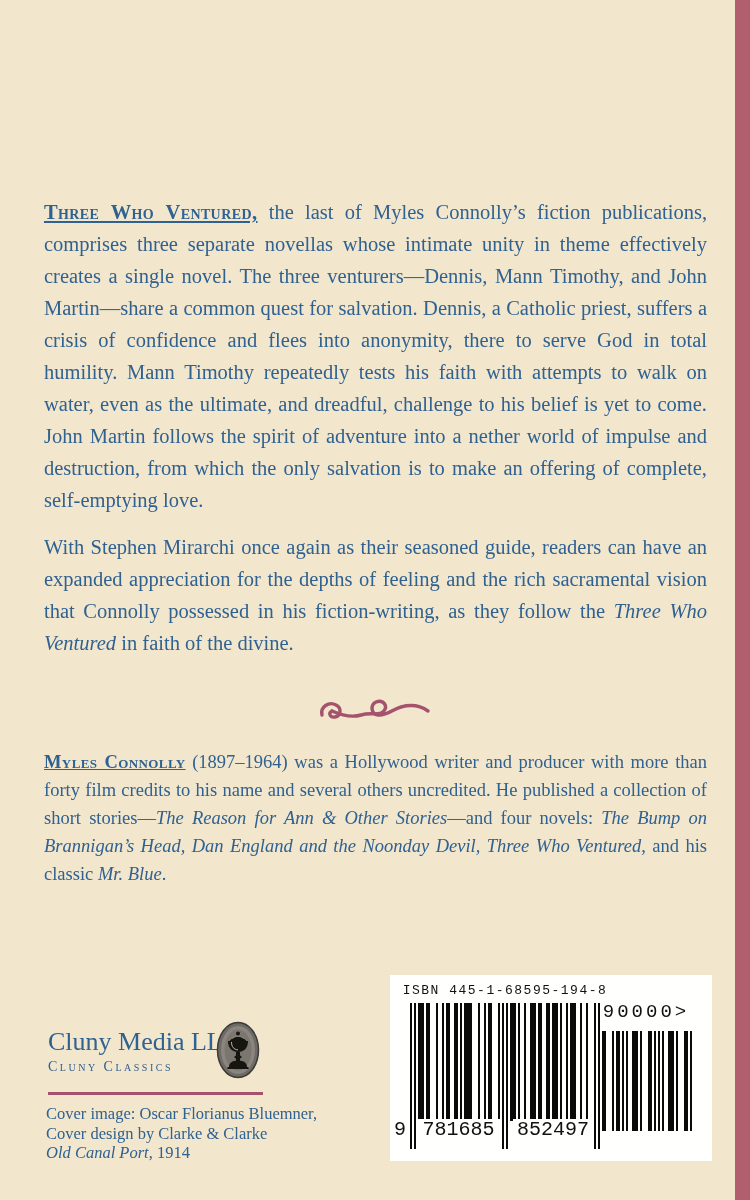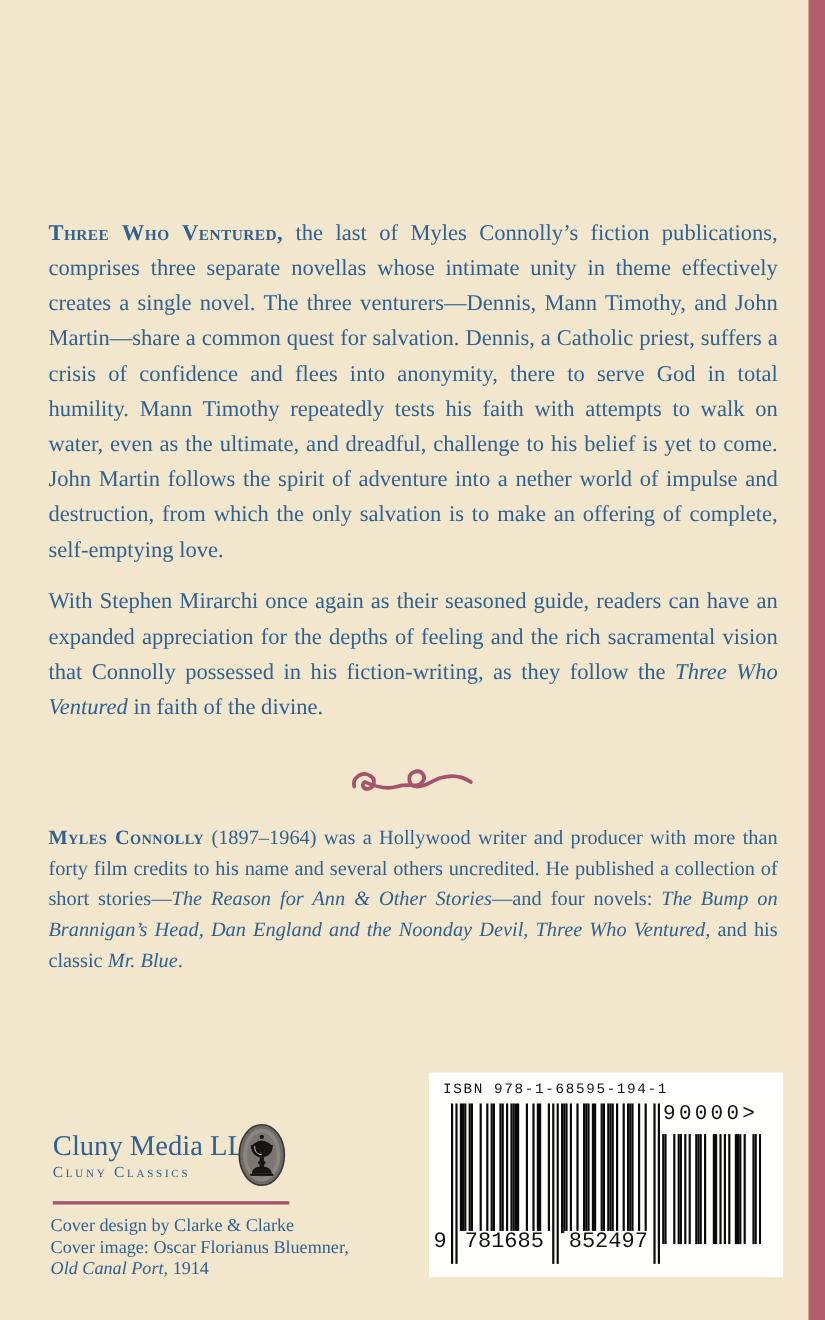--- a/index.html
+++ b/index.html
@@ -9,21 +9,21 @@
     font-family:"Liberation Serif", serif;
   }
   .spine-band{position:absolute;top:0;right:0;width:15px;height:1200px;background:var(--band,#b15e6f);}
   .quote{
     position:absolute;top:74px;left:0;right:15px;text-align:center;
     font-style:italic;font-size:30px;line-height:38px;font-weight:600;
     color:var(--accent,#a5536d);letter-spacing:0.2px;
   }
   .synopsis{position:absolute;left:44px;top:196px;width:663px;color:var(--blue,#2f6191);}
   .synopsis p{margin:0 0 15px 0;font-size:20.5px;line-height:32px;text-align:justify;}
-  .seg-sc{font-variant:small-caps;font-weight:bold;letter-spacing:0.4px;}
+  .seg-sc{font-variant:small-caps;font-weight:bold;letter-spacing:0.4px;text-decoration:underline;}
   .seg-i{font-style:italic;}
   .flourish{position:absolute;left:315px;top:688px;width:120px;height:44px;}
   .bios{position:absolute;left:44px;top:748px;width:663px;color:var(--blue,#2f6191);}
   .bios p{margin:0 0 8px 0;font-size:18.5px;line-height:28px;text-align:justify;}
   .publisher-name{position:absolute;left:48px;top:1027px;font-size:26px;color:var(--blue,#2f6191);}
   .imprint{
     position:absolute;left:48px;top:1059px;font-size:14px;color:var(--blue,#2f6191);
     font-variant:small-caps;letter-spacing:2.5px;
   }
   .emblem{position:absolute;left:216px;top:1021px;width:44px;height:58px;}
@@ -70,21 +70,21 @@
       <path d="M17 23 C26 27 36 30 46 27 C56 24 64 28 68 24"></path>
       <path d="M68 24 C74 18 68 11 61 14 C55 17 56 26 63 27 C72 28 78 21 86 19 C97 16 106 18 113 23"></path>
     </g>
   </svg>
 
   <div class="bios">
     <p><span class="seg-sc">Myles Connolly</span><span class="seg-n"> (1897–1964) was a Hollywood writer and producer with more than forty film credits to his name and several others uncredited. He published a collection of short stories—</span><span class="seg-i">The Reason for Ann &amp; Other Stories</span><span class="seg-n">—and four novels: </span><span class="seg-i">The Bump on Brannigan’s Head, Dan England and the Noonday Devil, Three Who Ventured,</span><span class="seg-n"> and his classic </span><span class="seg-i">Mr. Blue</span><span class="seg-n">.</span></p>
   </div>
 
   <div class="barcode-box">
-    <div class="isbn-label">ISBN 978-1-68595-194-1</div>
+    <div class="isbn-label">ISBN 445-1-68595-194-8</div>
     <svg class="ean13" id="ean13-svg" width="190" height="150" viewBox="0 0 190 150">
         <rect x="0" y="0" width="2" height="146" fill="#0a0a0a"></rect>
         <rect x="4" y="0" width="2" height="146" fill="#0a0a0a"></rect>
         <rect x="8" y="0" width="2" height="118" fill="#0a0a0a"></rect>
         <rect x="10" y="0" width="2" height="118" fill="#0a0a0a"></rect>
         <rect x="12" y="0" width="2" height="118" fill="#0a0a0a"></rect>
         <rect x="16" y="0" width="2" height="118" fill="#0a0a0a"></rect>
         <rect x="18" y="0" width="2" height="118" fill="#0a0a0a"></rect>
         <rect x="26" y="0" width="2" height="118" fill="#0a0a0a"></rect>
         <rect x="32" y="0" width="2" height="118" fill="#0a0a0a"></rect>
@@ -177,18 +177,18 @@
     <ellipse cx="22" cy="36" rx="3.6" ry="1.7" fill="#16150f"></ellipse>
     <path d="M13 46 C13 41.5 17 39.5 22 39.5 C27 39.5 31 41.5 31 46 Z" fill="#16150f"></path>
     <rect x="11.5" y="46" width="21" height="2" fill="#16150f"></rect>
     <path d="M15.5 21 C15.5 26 18 28.6 22 28.8" stroke="#cfcabe" stroke-width="0.9" fill="none"></path>
     <path d="M16 17.5 Q22 13 28 17.5" stroke="#9b968d" stroke-width="0.8" fill="none"></path>
   </svg>
 
   <div class="pub-rule"></div>
 
   <div class="credits">
+    <div>Cover image: Oscar Florianus Bluemner,</div>
     <div>Cover design by Clarke &amp; Clarke</div>
-    <div>Cover image: Oscar Florianus Bluemner,</div>
     <div><span class="seg-i">Old Canal Port</span><span class="seg-n">, 1914</span></div>
   </div>
 
 </div>
 
 </body></html>

